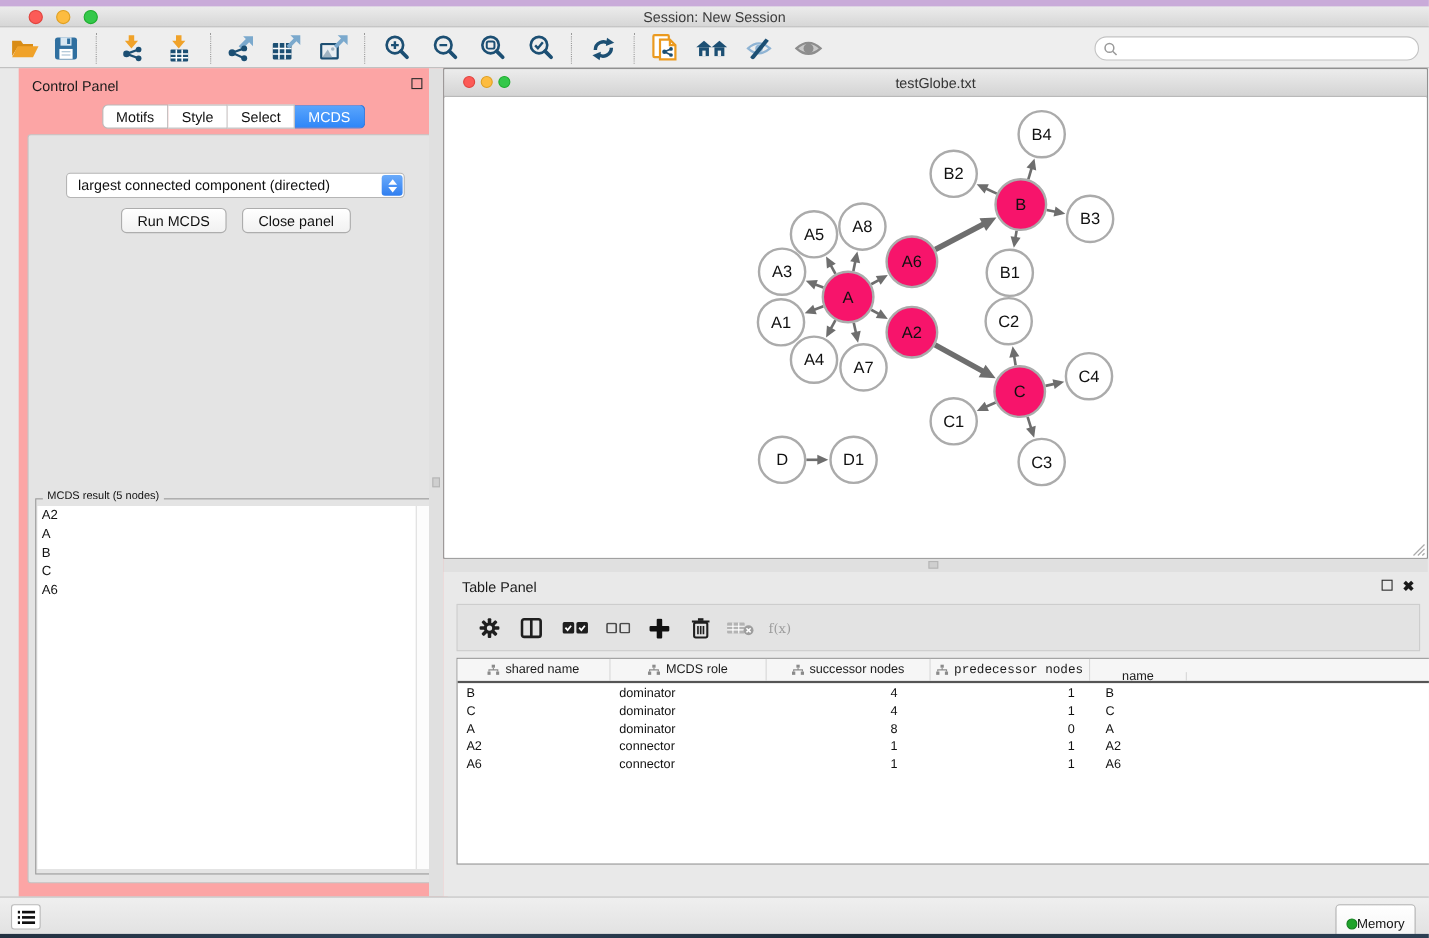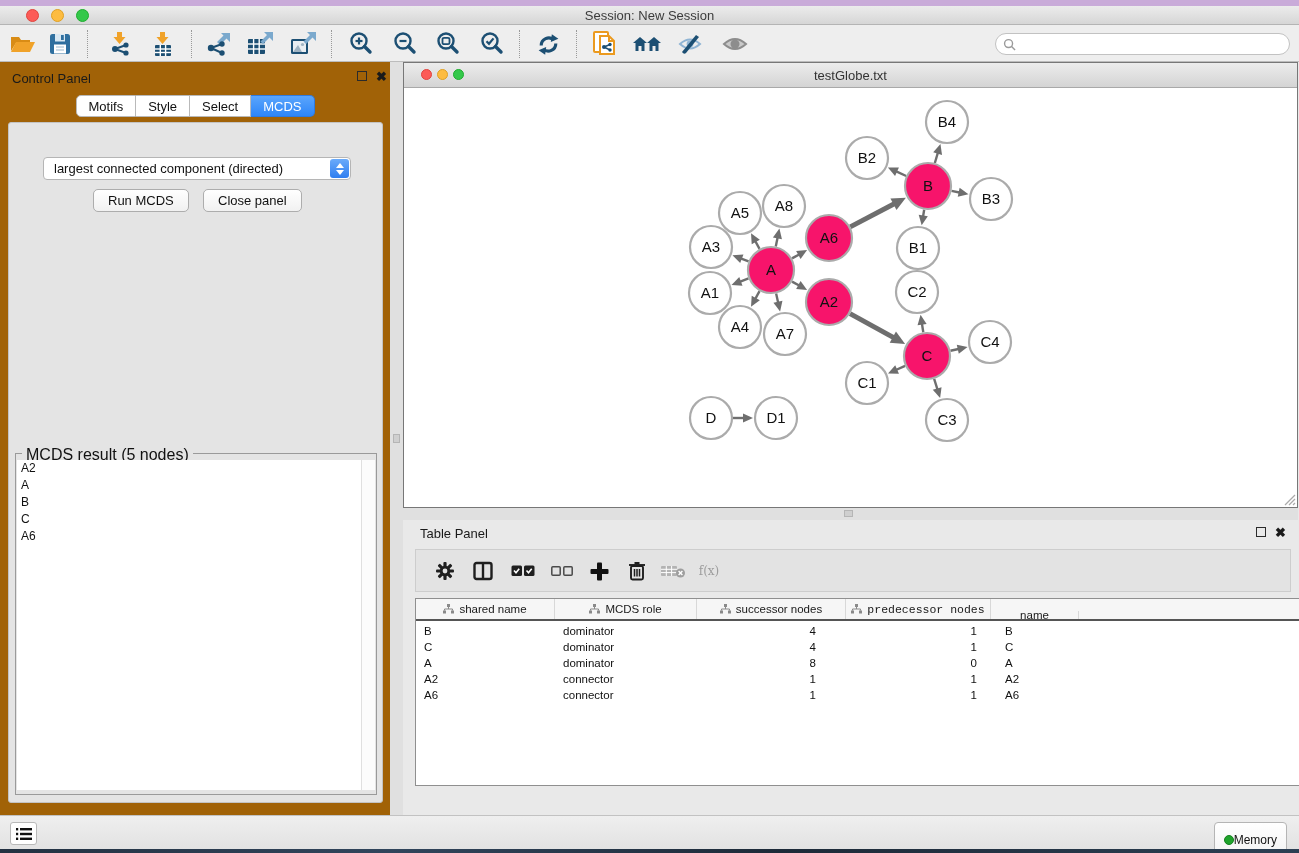--- a/index.html
+++ b/index.html
@@ -18,41 +18,41 @@
 
   
   #main-toolbar { left:0; top:25px; width:1299px; height:37px; background:#eeeeee; border-bottom:1px solid #bcbcbc; }
   .tb-btn { position:absolute; top:4px; width:36px; height:30px; display:flex; align-items:center; justify-content:center; cursor:default; }
   .tb-sep { position:absolute; top:5px; height:28px; border-left:1px dotted #9a9a9a; }
   #search-box { position:absolute; left:995px; top:8px; width:295px; height:22px; background:#fff; border:1px solid #c2c2c2; border-radius:12px; }
   #search-box svg { position:absolute; left:7px; top:4px; }
   #search-input { position:absolute; left:24px; top:1px; width:260px; height:18px; border:none; outline:none; font-size:12px; background:transparent; }
 
   
-  #control-panel { left:0; top:62px; width:390px; height:753px; background:#a16207;padding-left:30px; }
+  #control-panel { left:17px; top:62px; width:390px; height:753px; background:#fca5a5;padding-left:30px; }
   #cp-title { left:12px; top:9px; font-size:13px; color:#1a1a1a; position:absolute; }
   .float-btn { position:absolute; width:10px; height:10px; border:1.5px solid #2b2b2b; background:transparent; }
   .close-btn { position:absolute; font-size:13px; font-weight:bold; color:#1a1a1a; line-height:10px; }
   #cp-tabs { position:absolute; left:0; top:33px; width:390px; display:flex; justify-content:center; }
   .seg { border:1px solid #b9b9b9; background:#fff; font-size:13px; color:#111; padding:3px 12px; height:22px; line-height:15px; }
   .seg:first-child { border-radius:5px 0 0 5px; }
   .seg:last-child { border-radius:0 5px 5px 0; }
   .seg + .seg { border-left:none; }
   .seg.sel { background:linear-gradient(#5aa5fc,#2e86f8); color:#fff; border-color:#2e7ae0; }
   #cp-body { position:absolute; left:8px; top:60px; width:375px; height:681px; background:#e4e4e4; border:1px solid #c3c3c3; border-radius:3px; }
   #opt-label { position:absolute; left:0; top:14px; width:100%; text-align:center; font-size:13px; color:#111; }
   #criterion-select { position:absolute; left:34px; top:34px; width:308px; height:23px; background:#fff; border:1px solid #b5b5b5; border-radius:4px; }
   #criterion-select .val { position:absolute; left:10px; top:3px; font-size:13px; color:#111; }
   #criterion-select .stepper { position:absolute; right:1px; top:1px; width:19px; height:19px; border-radius:3px; background:linear-gradient(#6babfa,#2f7ef0); display:flex; flex-direction:column; align-items:center; justify-content:center; gap:2px; }
   .chev { width:0; height:0; border-left:4px solid transparent; border-right:4px solid transparent; }
   .chev.up { border-bottom:5px solid #fff; }
   .chev.down { border-top:5px solid #fff; }
   .cp-btn { position:absolute; top:66px; height:23px; background:linear-gradient(#ffffff,#f1f1f1); border:1px solid #adadad; border-radius:5px; font-size:13px; color:#111; padding:0 14px; line-height:21px; text-align:center; }
   #result-box { position:absolute; left:6px; top:330px; width:362px; height:342px; border:1px solid #9a9a9a; background:#e4e4e4; }
-  #result-legend { position:absolute; left:6px; top:-8px; background:#e4e4e4; padding:0 4px; font-size:16px; color:#111; }
+  #result-legend { position:absolute; left:6px; top:-8px; background:#e4e4e4; padding:0 4px; font-size:10px; color:#111; }
   #result-list { position:absolute; left:1px; top:6px; width:344px; height:330px; background:#fff; overflow:hidden; }
   #result-scrollbar { position:absolute; right:1px; top:6px; width:14px; height:330px; background:#fcfcfc; border-left:1px solid #e0e0e0; }
   .result-item { font-size:12px; color:#111; padding:1px 4px; line-height:15px; }
 
   
   #v-splitter { left:390px; top:62px; width:13px; height:753px; background:#e0e0e0; }
   #v-grip { position:absolute; left:3px; top:372px; width:7px; height:9px; background:#cfcfcf; border:1px solid #b5b5b5; }
   #h-splitter { left:403px; top:508px; width:895px; height:12px; background:#e0e0e0; }
   #h-grip { position:absolute; left:441px; top:2px; width:9px; height:7px; background:#cfcfcf; border:1px solid #b5b5b5; }
 

